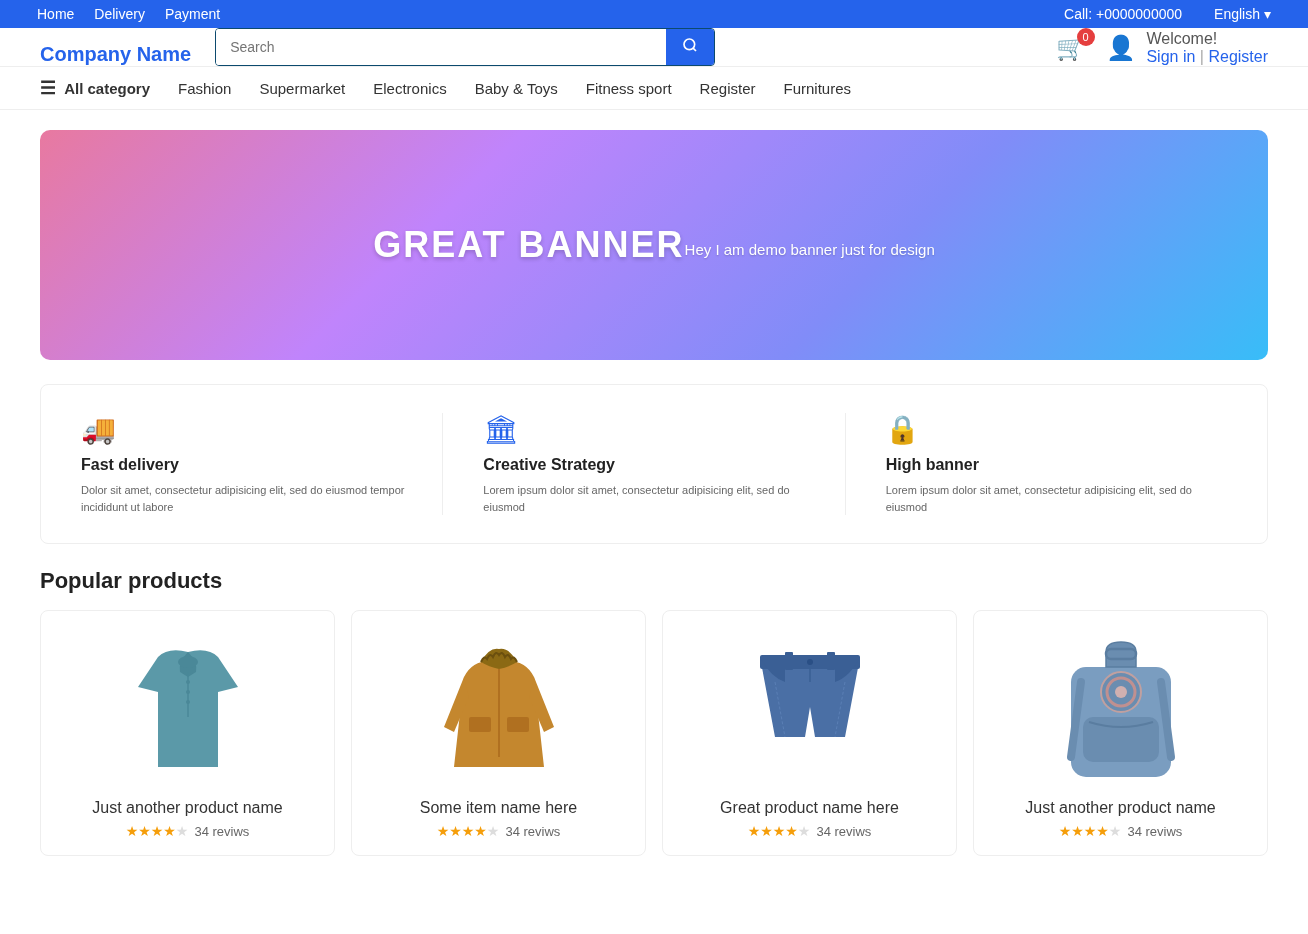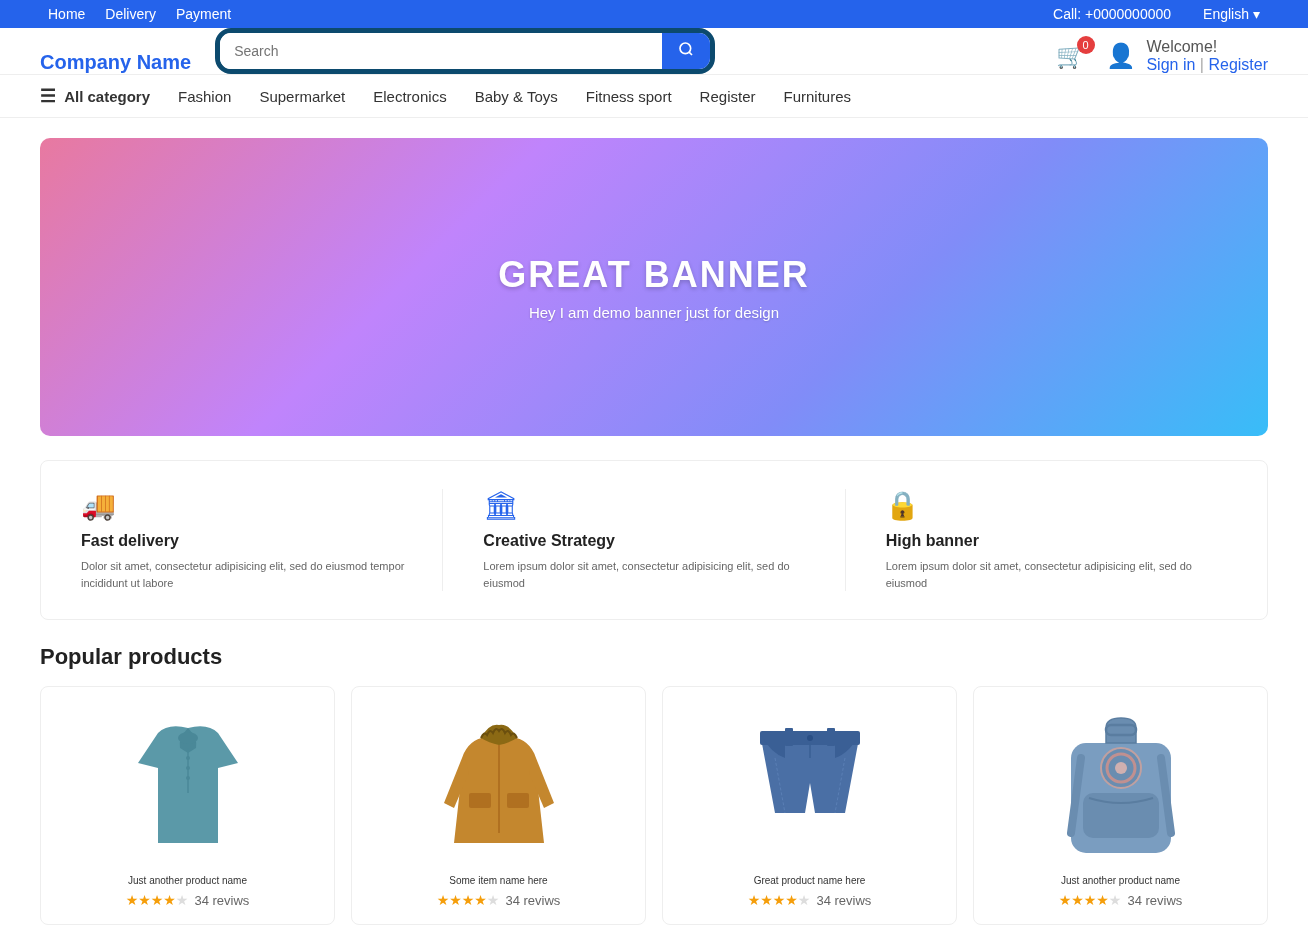--- a/index.html
+++ b/index.html
@@ -5,21 +5,21 @@
     * { box-sizing: border-box; margin: 0; padding: 0; }
     body { font-family: Arial, sans-serif; background: #fff; color: #333; }
 
     
     .top-bar {
       background: #2563EB;
       color: #fff;
       display: flex;
       justify-content: space-between;
       align-items: flex-start;
-      padding: 6px 48px;
+      padding: 6px 37px;
       font-size: 14px;
     }
     .top-bar-left { display: flex; gap: 20px; }
     .top-bar-left a { color: #fff; text-decoration: none; }
     .top-bar-right { display: flex; align-items: center; gap: 32px; }
     .lang-dropdown { display: flex; align-items: center; gap: 4px; cursor: pointer; }
 
     
     .header {
       display: flex;
@@ -32,22 +32,22 @@
       color: #2563EB;
       font-size: 20px;
       font-weight: bold;
       white-space: nowrap;
       flex-shrink: 0;
     }
     .search-bar {
       display: flex;
       flex: 1;
       max-width: 500px;
-      border: 5px solid #0c4a6e;
-      border-radius: 16px;
+      border: 1px solid #0c4a6e;
+      border-radius: 4px;
       overflow: hidden;
     }
     .search-bar input {
       flex: 1;
       padding: 10px 14px;
       border: none;
       outline: none;
       font-size: 14px;
       color: #999;
     }
@@ -114,23 +114,22 @@
       cursor: pointer;
     }
     .hamburger { font-size: 18px; }
     .nav a { text-decoration: none; color: #333; }
 
     
     .banner {
       margin: 20px 40px;
       border-radius: 10px;
       background: linear-gradient(135deg, #e879a0, #c084fc, #818cf8, #38bdf8);
-      height: 298px;
-      display: flex;
-      flex-direction: column;
+      height: 230px;
+      display: flex;
       align-items: center;
       justify-content: center;
       text-align: center;
       color: #fff;
     }
     .banner-title {
       font-size: 36px;
       font-weight: bold;
       letter-spacing: 2px;
       text-shadow: 0 2px 4px rgba(0,0,0,0.2);
@@ -179,21 +178,21 @@
     }
     .product-img {
       width: 160px;
       height: 160px;
       display: flex;
       align-items: center;
       justify-content: center;
       margin-bottom: 12px;
     }
     .product-img svg { width: 100%; height: 100%; }
-    .product-name { font-size: 10px; color: #333; margin-bottom: 6px; text-align: center; }
+    .product-name { font-size: 16px; color: #333; margin-bottom: 6px; text-align: center; }
     .product-rating { display: flex; align-items: center; gap: 6px; font-size: 13px; color: #666; }
     .stars { color: #f59e0b; font-size: 14px; }
     .star-empty { color: #ddd; }
 
     
     ::-webkit-scrollbar { width: 6px; }
     ::-webkit-scrollbar-track { background: #f1f1f1; }
     ::-webkit-scrollbar-thumb { background: #ccc; border-radius: 3px; }
   </style>
 </head>

